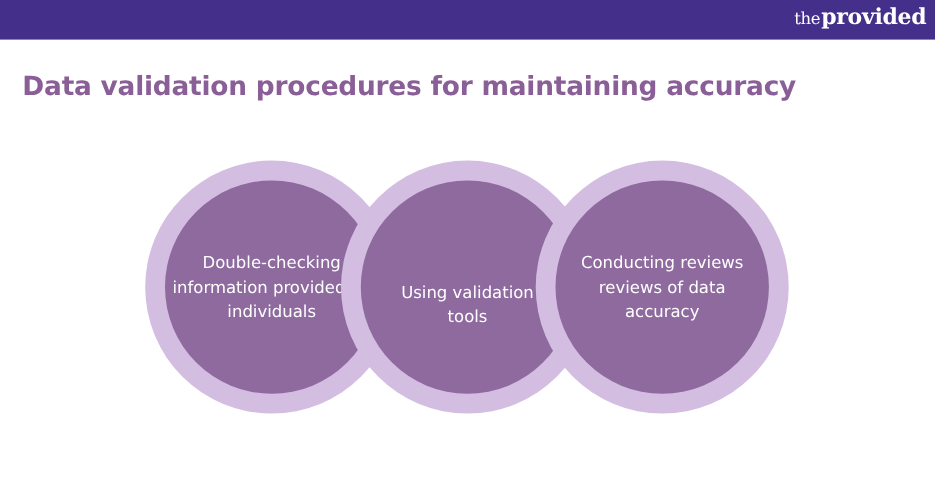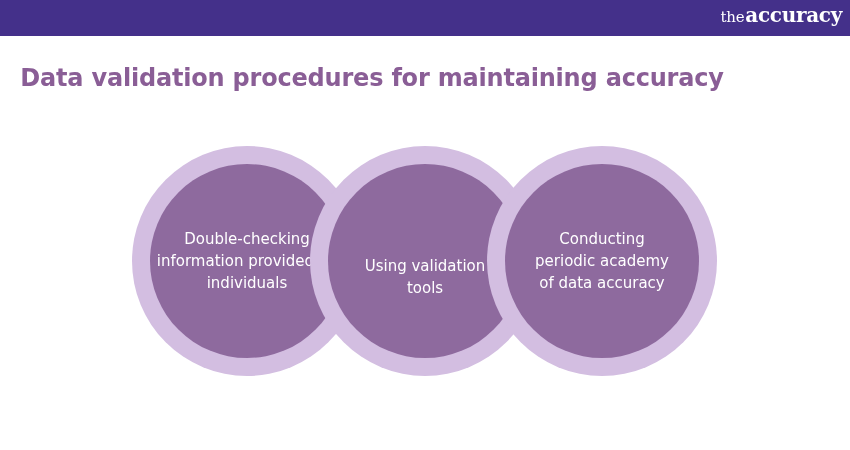--- a/index.html
+++ b/index.html
@@ -42,33 +42,33 @@
     #c1 .label { width: 190px; }
     #c2 .label { width: 150px; margin-top: 32px; }
     #c3 .label { width: 150px; }
   </style>
 </head>
 <body>
 
 <div class="topbar">
   <div class="brand">
     <span class="the">the</span>
-    <span class="academy">accuracy</span>
+    <span class="academy">provided</span>
   </div>
 </div>
 
 <div class="title">Data validation procedures for maintaining accuracy</div>
 
 <div class="circle" id="c1">
   <div class="inner">
     <div class="label">Double-checking information provided by individuals</div>
   </div>
 </div>
 <div class="circle" id="c2">
   <div class="inner">
     <div class="label">Using validation tools</div>
   </div>
 </div>
 <div class="circle" id="c3">
   <div class="inner">
-    <div class="label">Conducting periodic academy of data accuracy</div>
+    <div class="label">Conducting reviews reviews of data accuracy</div>
   </div>
 </div>
 
 </body></html>

